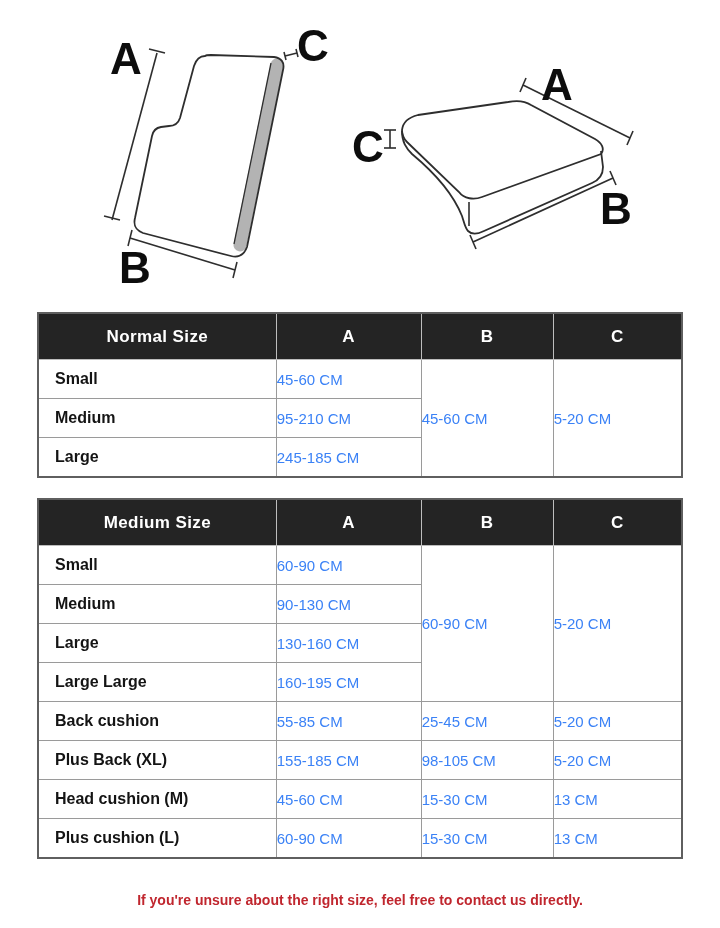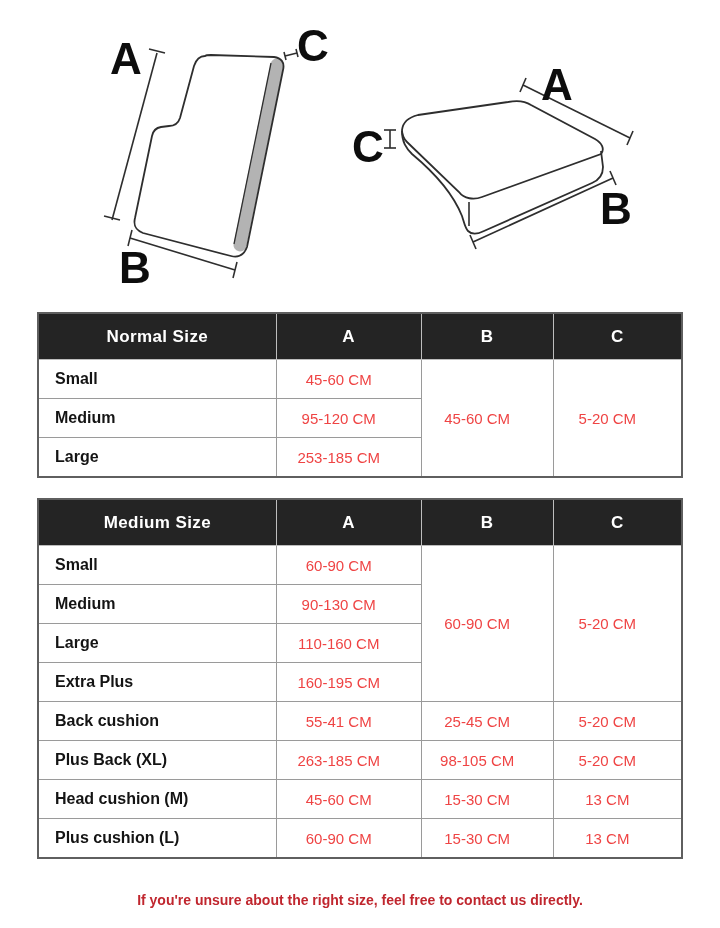--- a/index.html
+++ b/index.html
@@ -54,23 +54,23 @@
   }
   .size-table td.rowlabel{
     font-weight:bold;
     font-size:16px;
     text-align:left;
     padding-left:16px;
     color:#141414;
   }
   .size-table td.val{
     font-size:15px;
-    text-align:center;
+    text-align:left;
     padding-right:20px;
-    color:#ef4444;
+    color:#3b82f6;
     vertical-align:middle;
   }
   
   .footer-note{
     margin-top:33px;
     text-align:center;
     font-size:14px;
     font-weight:bold;
     color:#c0262e;
   }
@@ -146,25 +146,25 @@
   </thead>
   <tbody>
       <tr>
         <td class="rowlabel">Small</td>
         <td class="val">45-60 CM</td>
         <td class="val" rowspan="3">45-60 CM</td>
         <td class="val" rowspan="3">5-20 CM</td>
       </tr>
       <tr>
         <td class="rowlabel">Medium</td>
-        <td class="val">95-120 CM</td>
+        <td class="val">95-210 CM</td>
       </tr>
       <tr>
         <td class="rowlabel">Large</td>
-        <td class="val">253-185 CM</td>
+        <td class="val">245-185 CM</td>
       </tr>
     </tbody>
 </table>
 
 <table class="size-table" id="table-enlarge">
   <colgroup>
       <col style="width:37%">
       <col style="width:22.5%">
       <col style="width:20.5%">
       <col style="width:20%">
@@ -183,35 +183,35 @@
         <td class="val">60-90 CM</td>
         <td class="val" rowspan="4">60-90 CM</td>
         <td class="val" rowspan="4">5-20 CM</td>
       </tr>
       <tr>
         <td class="rowlabel">Medium</td>
         <td class="val">90-130 CM</td>
       </tr>
       <tr>
         <td class="rowlabel">Large</td>
-        <td class="val">110-160 CM</td>
-      </tr>
-      <tr>
-        <td class="rowlabel">Extra Plus</td>
+        <td class="val">130-160 CM</td>
+      </tr>
+      <tr>
+        <td class="rowlabel">Large Large</td>
         <td class="val">160-195 CM</td>
       </tr>
       <tr>
         <td class="rowlabel">Back cushion</td>
-        <td class="val">55-41 CM</td>
+        <td class="val">55-85 CM</td>
         <td class="val">25-45 CM</td>
         <td class="val">5-20 CM</td>
       </tr>
       <tr>
         <td class="rowlabel">Plus Back (XL)</td>
-        <td class="val">263-185 CM</td>
+        <td class="val">155-185 CM</td>
         <td class="val">98-105 CM</td>
         <td class="val">5-20 CM</td>
       </tr>
       <tr>
         <td class="rowlabel">Head cushion (M)</td>
         <td class="val">45-60 CM</td>
         <td class="val">15-30 CM</td>
         <td class="val">13 CM</td>
       </tr>
       <tr>

